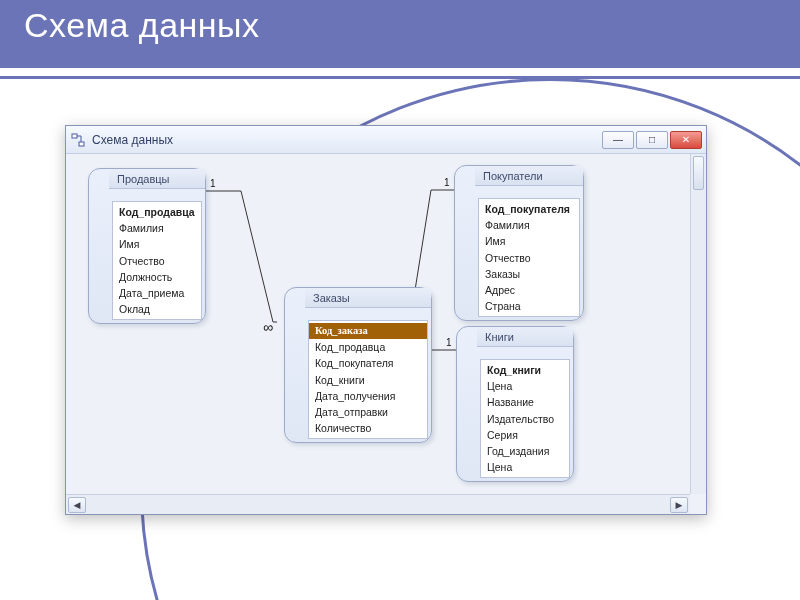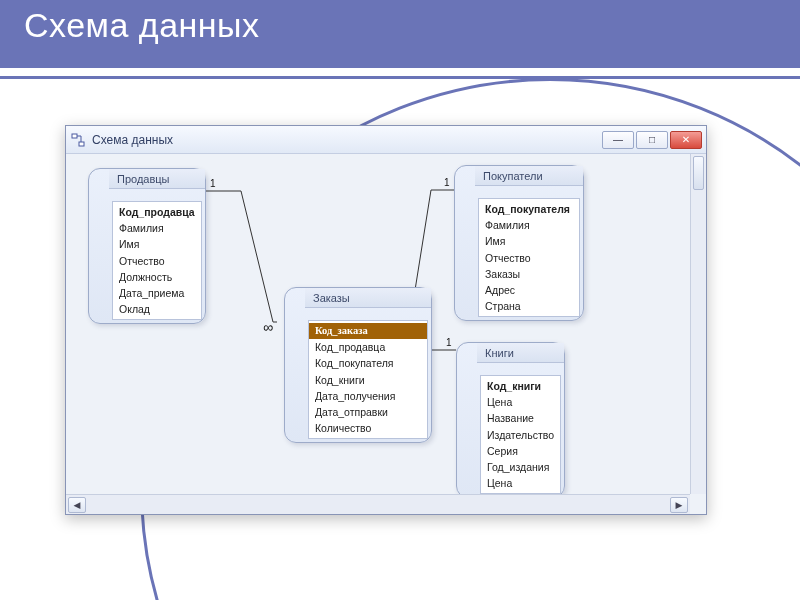--- a/index.html
+++ b/index.html
@@ -29,21 +29,21 @@
   .table-box { position:absolute; background:linear-gradient(#eaf0fb,#dfe7f5); border:1px solid #9dabc9; border-radius:12px; box-shadow:2px 2px 5px rgba(50,60,100,.18);padding-left:20px; }
   .table-head { font-size:11px; color:#3d4a6a; padding:4px 8px 3px 8px; background:linear-gradient(#e9eef9,#d9e2f1); border-bottom:1px solid #b8c3db; }
   .field-list { background:#fff; margin:12px 3px 3px 3px; border:1px solid #b8c3db; padding:2px 0; }
   .field { font-size:10.5px; color:#222; padding:1px 6px; line-height:1.35; white-space:nowrap; }
   .field.pk { font-weight:700; }
   .field.sel { background:#a16207; color:#fff; font-weight:700;font-family:Liberation Serif, serif; }
 
   #box-sellers { left:22px; top:14px; width:118px; }
   #box-orders  { left:218px; top:133px; width:148px; }
   #box-buyers  { left:388px; top:11px; width:130px; }
-  #box-books   { left:390px; top:188px; width:109px; }
+  #box-books   { left:390px; top:172px; width:118px; }
 
   svg.links { position:absolute; inset:0; width:100%; height:100%; pointer-events:none; }
   .link-line { stroke:#333; stroke-width:1; fill:none; }
   .card-label { font-size:10px; fill:#111; font-family:inherit; }
   .inf { font-size:14px; }
 </style>
 </head>
 <body>
 
 <div class="slide-header">

